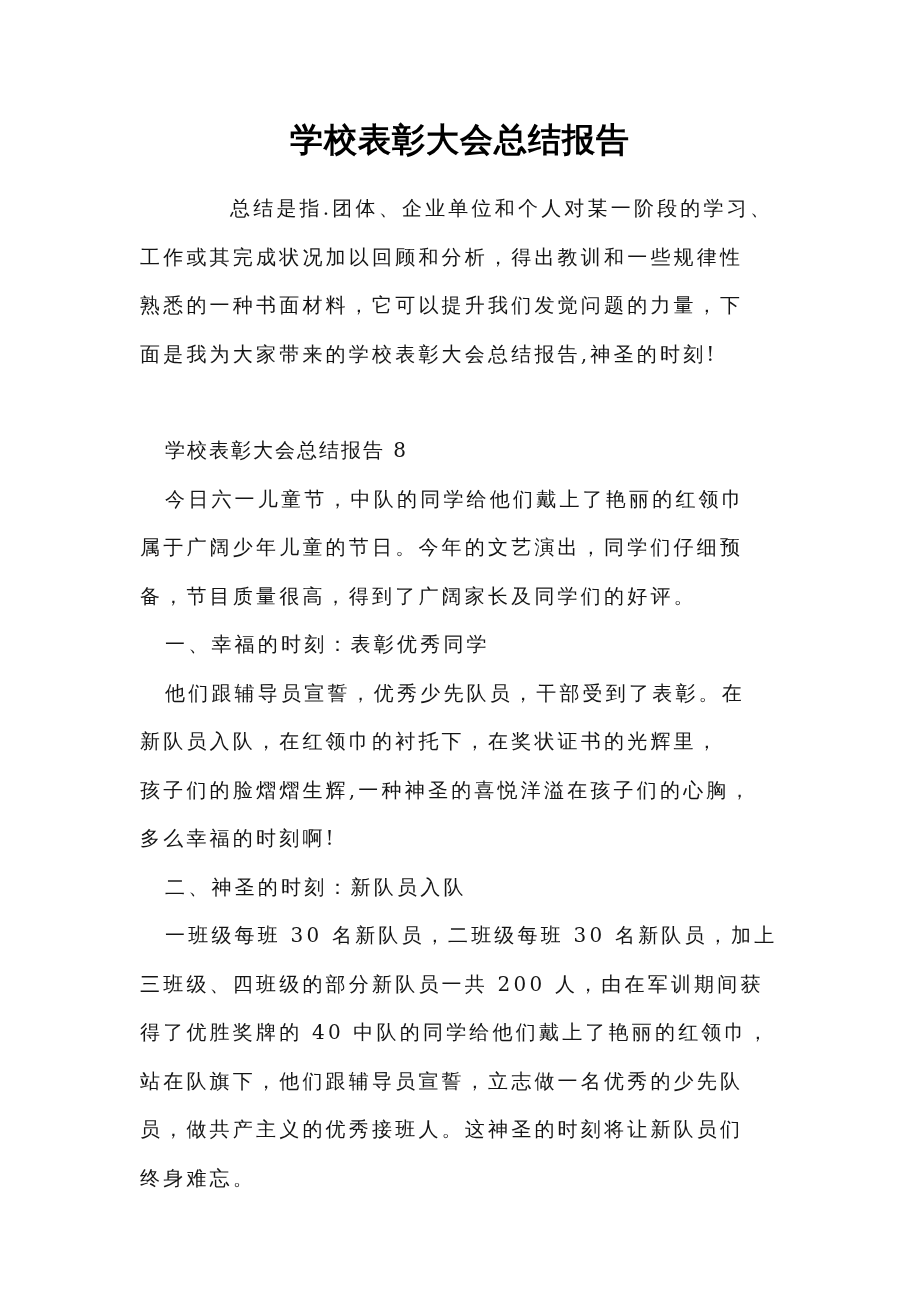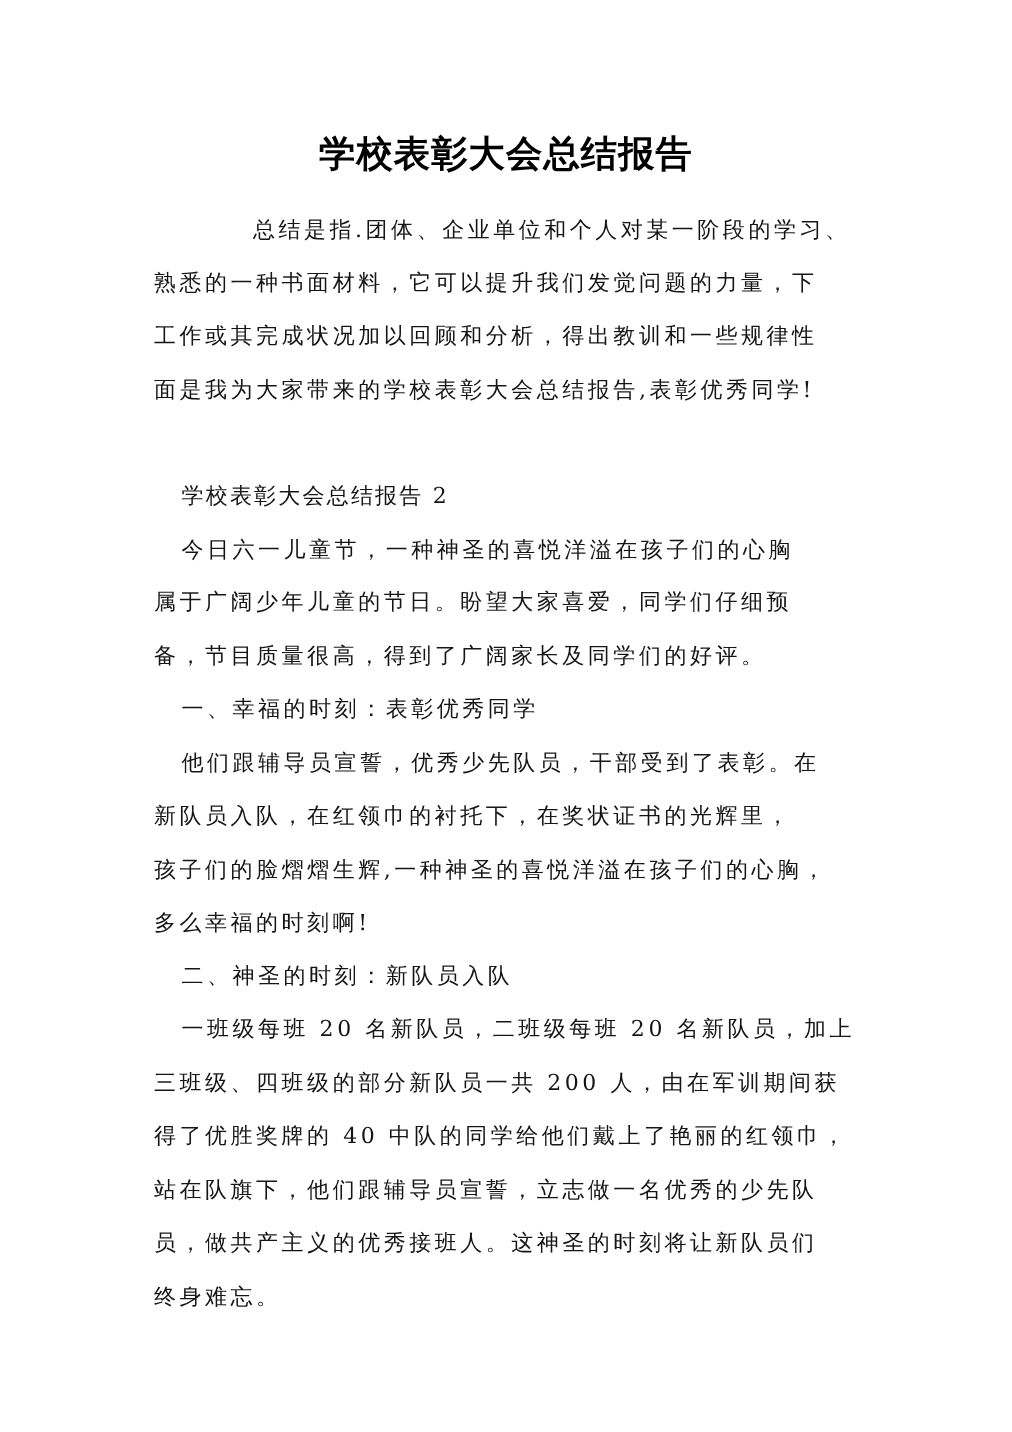--- a/index.html
+++ b/index.html
@@ -59,48 +59,48 @@
 <body>
 
 <div class="page">
 
   <div class="title">学校表彰大会总结报告</div>
 
   <div class="body-text">
 
     <div>
       <span class="line indent2">总结是指.团体、企业单位和个人对某一阶段的学习、</span>
+      <span class="line">工作或其完成状况加以回顾和分析，得出教训和一些规律性</span>
       <span class="line">熟悉的一种书面材料，它可以提升我们发觉问题的力量，下</span>
-      <span class="line">工作或其完成状况加以回顾和分析，得出教训和一些规律性</span>
-      <span class="line">面是我为大家带来的学校表彰大会总结报告,表彰优秀同学!</span>
+      <span class="line">面是我为大家带来的学校表彰大会总结报告,神圣的时刻!</span>
     </div>
 
     <span class="gap"></span>
 
-    <span class="line indent1 heading">学校表彰大会总结报告 2</span>
+    <span class="line indent1 heading">学校表彰大会总结报告 8</span>
 
     <div>
-      <span class="line indent1">今日六一儿童节，一种神圣的喜悦洋溢在孩子们的心胸</span>
-      <span class="line">属于广阔少年儿童的节日。盼望大家喜爱，同学们仔细预</span>
+      <span class="line indent1">今日六一儿童节，中队的同学给他们戴上了艳丽的红领巾</span>
+      <span class="line">属于广阔少年儿童的节日。今年的文艺演出，同学们仔细预</span>
       <span class="line">备，节目质量很高，得到了广阔家长及同学们的好评。</span>
     </div>
 
     <span class="line indent1">一、幸福的时刻：表彰优秀同学</span>
 
     <div>
       <span class="line indent1">他们跟辅导员宣誓，优秀少先队员，干部受到了表彰。在</span>
       <span class="line">新队员入队，在红领巾的衬托下，在奖状证书的光辉里，</span>
       <span class="line">孩子们的脸熠熠生辉,一种神圣的喜悦洋溢在孩子们的心胸，</span>
       <span class="line">多么幸福的时刻啊!</span>
     </div>
 
     <span class="line indent1">二、神圣的时刻：新队员入队</span>
 
     <div>
-      <span class="line indent1">一班级每班 20 名新队员，二班级每班 20 名新队员，加上</span>
+      <span class="line indent1">一班级每班 30 名新队员，二班级每班 30 名新队员，加上</span>
       <span class="line">三班级、四班级的部分新队员一共 200 人，由在军训期间获</span>
       <span class="line">得了优胜奖牌的 40 中队的同学给他们戴上了艳丽的红领巾，</span>
       <span class="line">站在队旗下，他们跟辅导员宣誓，立志做一名优秀的少先队</span>
       <span class="line">员，做共产主义的优秀接班人。这神圣的时刻将让新队员们</span>
       <span class="line">终身难忘。</span>
     </div>
 
   </div>
 </div>
 

